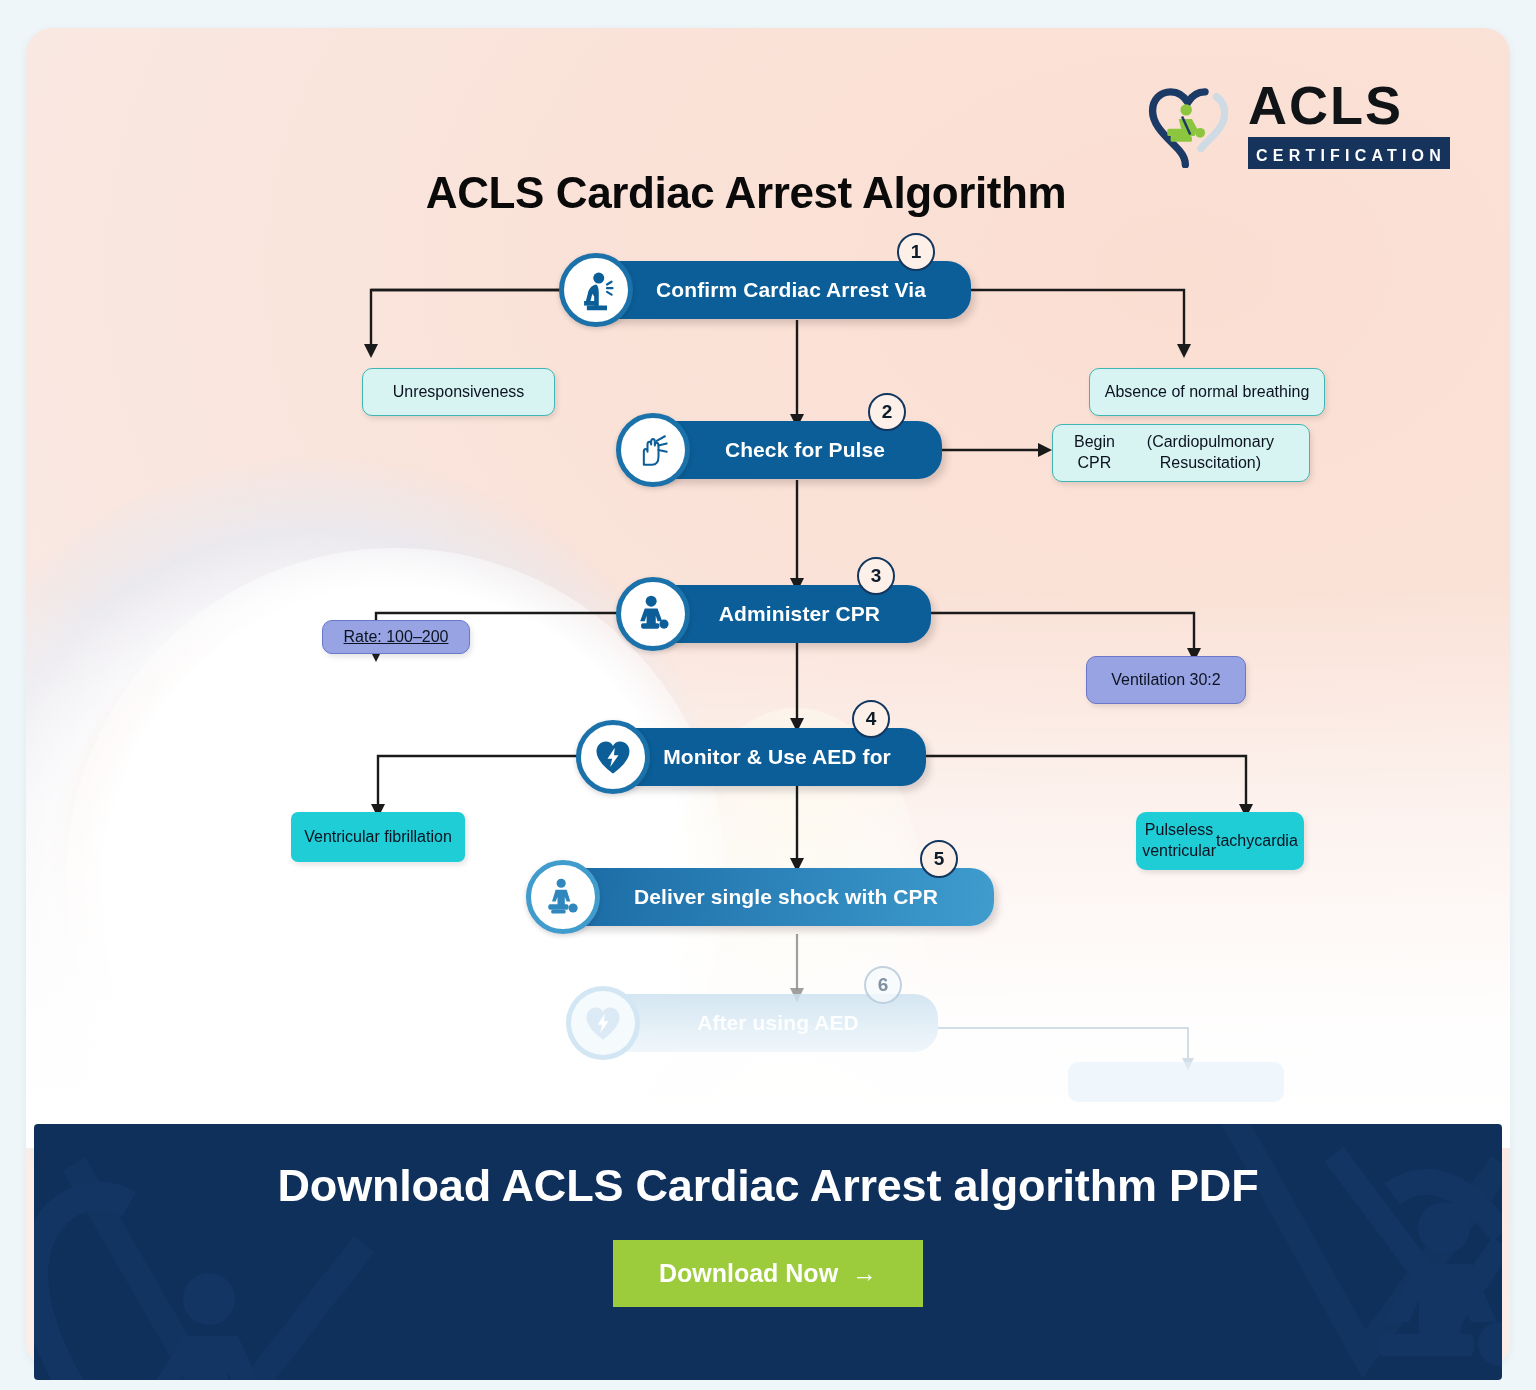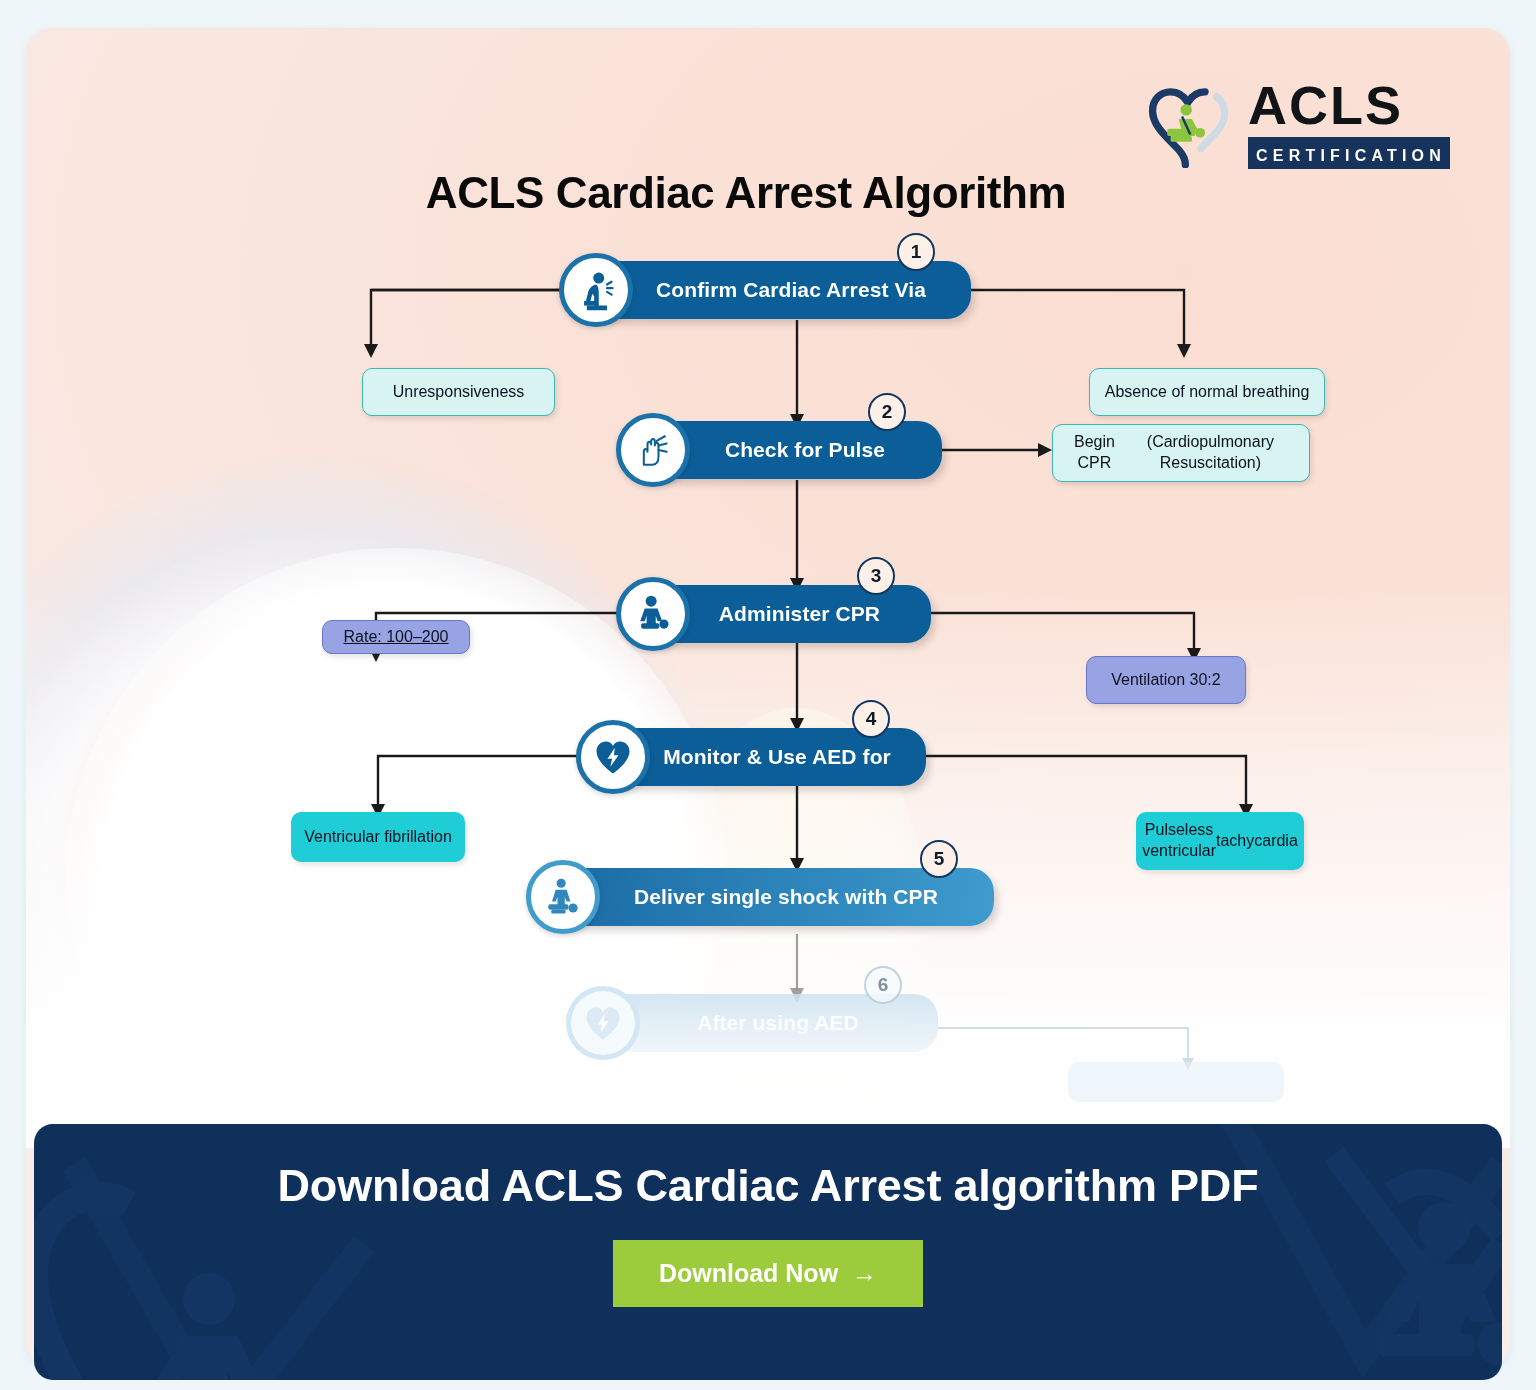--- a/index.html
+++ b/index.html
@@ -136,21 +136,21 @@
   .leaf.periwinkle { background: #97a3e2; border: 1.6px solid #6b78c9; }
   .leaf.turquoise { background: #1fcdd6; border: none; }
   .leaf.ghost { background: rgba(226,241,250,.55); border: none; box-shadow: none; color: transparent; }
 
   
   #banner {
     position: absolute;
     left: 34px; top: 1124px;
     width: 1468px; height: 256px;
     background: #10305c;
-    border-radius: 19px;
+    border-radius: 4px;
     overflow: hidden;
   }
   #banner .wm { position: absolute; inset: 0; opacity: .30; }
   #banner .content { position: relative; z-index: 2; text-align: center; padding-top: 36px; }
   #banner h2 {
     color: #ffffff; font-size: 45px; font-weight: 800; letter-spacing: -.2px;
   }
   #banner .dl {
     display: inline-flex; align-items: center; gap: 14px;
     margin-top: 28px;
@@ -315,21 +315,21 @@
         <span class="icon">
           <svg viewBox="0 0 48 48" xmlns="http://www.w3.org/2000/svg">
             <path d="M24 42S6 30 6 18C6 11 11 7 16 7c4 0 7 2 8 5 1-3 4-5 8-5 5 0 10 4 10 11 0 12-18 24-18 24z" fill="#0b5e98"></path>
             <path d="M26 14l-8 12h5l-2 9 9-13h-5z" fill="#ffffff"></path>
           </svg>
         </span>
         <span class="label">Monitor &amp; Use AED for</span>
         <span class="badge">4</span>
       </div>
 
-      <div class="leaf turquoise" style="left:265px; top:784px; width:174px; height:50px;">
+      <div class="leaf turquoise" style="left:265px; top:784px; width:174px; height:50px;border-radius:7px;">
         <span>Ventricular fibrillation</span>
       </div>
 
       <div class="leaf turquoise" style="left:1110px; top:784px; width:168px; height:58px; flex-direction:row;">
         <span>Pulseless ventricular</span>
         <span>tachycardia</span>
       </div>
 
       <div class="node n5" style="left:538px; top:840px; width:430px;">
         <span class="icon">

